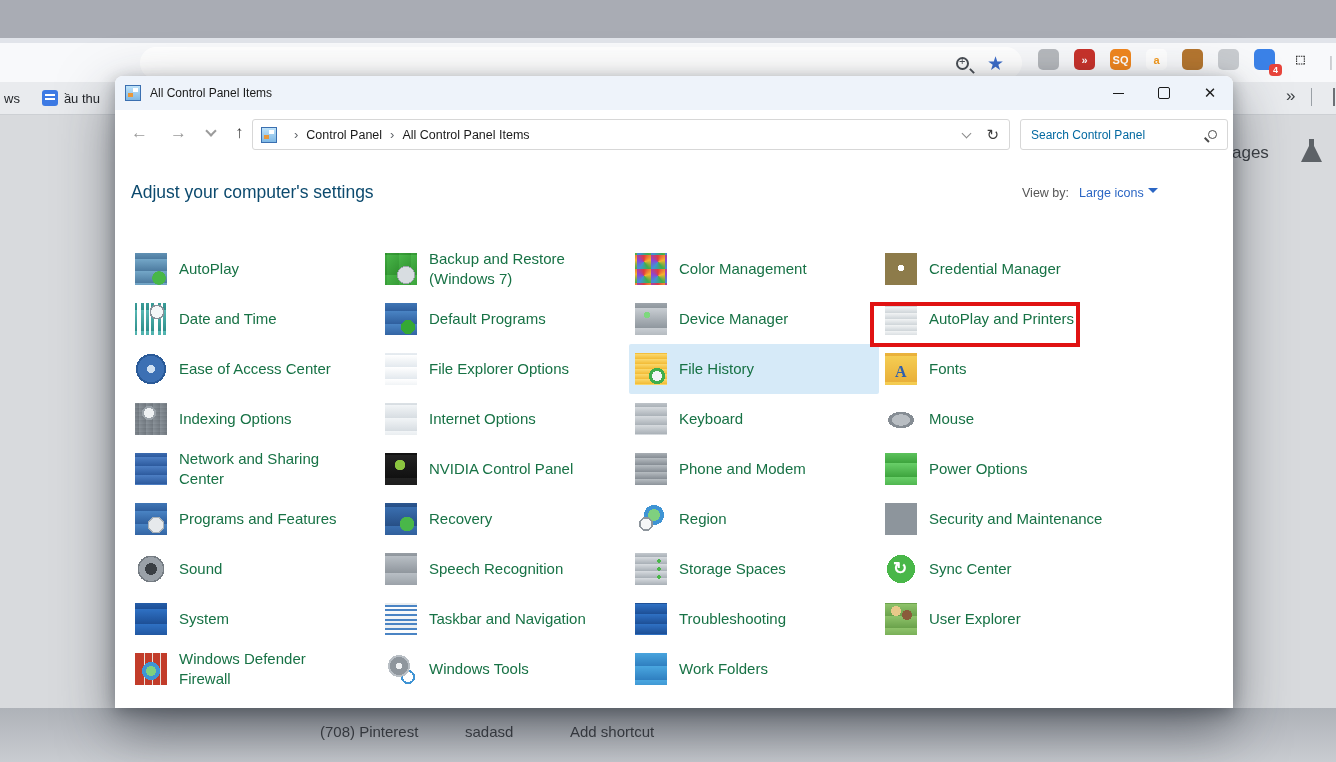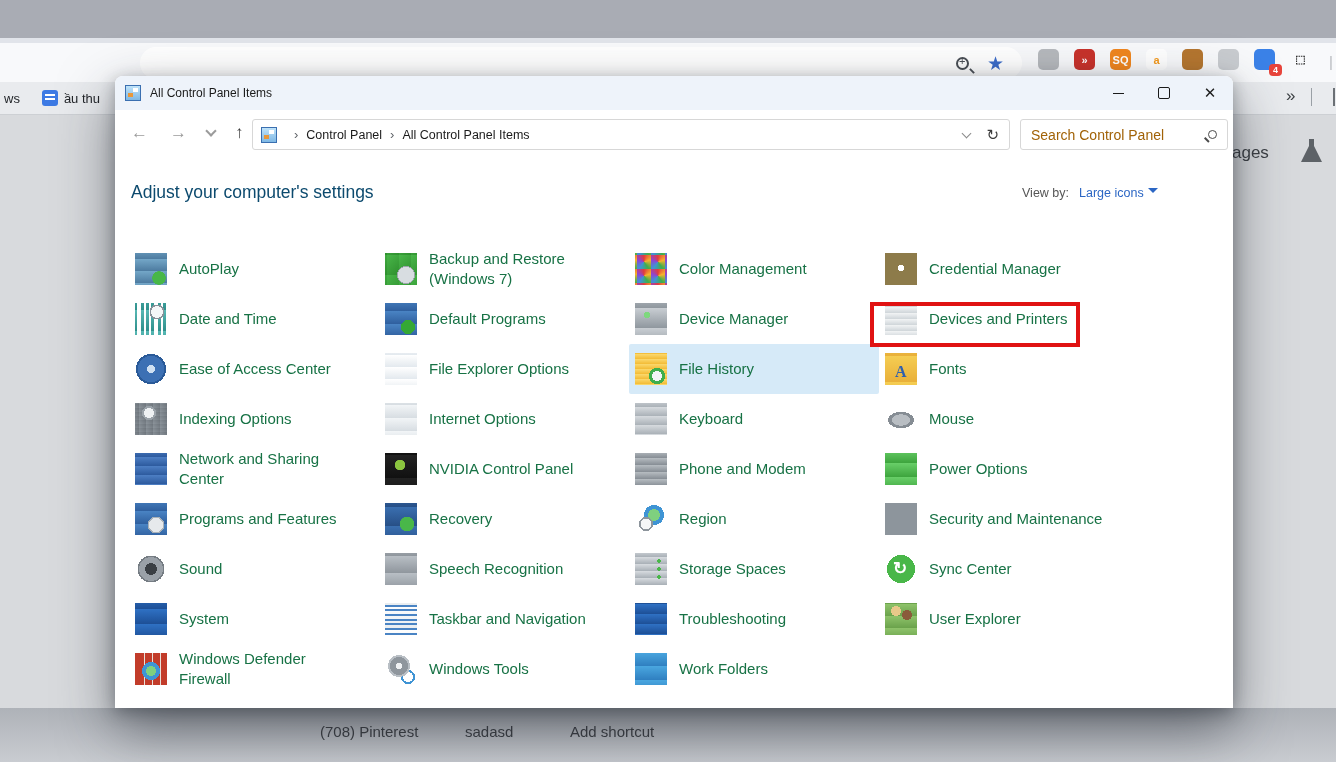--- a/index.html
+++ b/index.html
@@ -51,21 +51,21 @@
   .nav-ar.first{margin-left:16px}
   .nav-chev{width:8px;height:8px;border-right:2px solid #9b9b9b;border-bottom:2px solid #9b9b9b;transform:rotate(45deg);margin:-4px 0 0 20px}
   .nav-up{font-size:17px;color:#3d3d3d;margin-left:20px}
   .crumbbox{position:absolute;left:137px;top:43px;width:758px;height:31px;border:1px solid #d7d7d7;border-radius:3px;display:flex;align-items:center;font-size:12.5px;color:#1b1b1b}
   .crumbbox .cp-ic{margin-left:8px}
   .crumb-sep{color:#5f6368;margin:0 8px;font-size:13px}
   .crumb-right{margin-left:auto;display:flex;align-items:center;gap:16px;padding-right:10px}
   .dd-chev{width:7px;height:7px;border-right:1.5px solid #8a8a8a;border-bottom:1.5px solid #8a8a8a;transform:rotate(45deg);margin-top:-3px}
   .refresh{font-size:15px;color:#3d3d3d}
   .searchbox{position:absolute;left:905px;top:43px;width:208px;height:31px;border:1px solid #d7d7d7;border-radius:3px;display:flex;align-items:center;padding:0 10px}
-  .searchbox .ph{font-size:14px;color:#a16207;flex:1}
+  .searchbox .ph{font-size:12px;color:#0369a1;flex:1}
   .mag{width:9px;height:9px;border:1.5px solid #4a4a4a;border-radius:50%;position:relative}
   .mag::after{content:"";position:absolute;left:-5px;top:8px;width:6px;height:1.5px;background:#4a4a4a;transform:rotate(45deg)}
   .heading{position:absolute;left:16px;top:106px;font-size:17.5px;color:#0c4a6e}
   .viewby{position:absolute;left:907px;top:110px;font-size:12.5px;color:#555}
   .viewby .val{color:#2b66c4;margin-left:10px}
   .viewby .tri{display:inline-block;width:0;height:0;border:5px solid transparent;border-top-color:#2b66c4;margin-left:4px;vertical-align:-1px}
 
   
   .grid{position:absolute;left:14px;top:168px;width:1004px;display:grid;grid-template-columns:repeat(4,250px);grid-auto-rows:50px}
   .cell{display:flex;align-items:center;gap:12px;padding:0 6px;border-radius:2px}
@@ -221,21 +221,21 @@
       <div class="cell">
         <div class="ig i-defaultprog"></div>
         <span class="lbl">Default Programs</span>
       </div>
       <div class="cell">
         <div class="ig i-devmgr"></div>
         <span class="lbl">Device Manager</span>
       </div>
       <div class="cell">
         <div class="ig i-devprint"></div>
-        <span class="lbl">Devices and Printers</span>
+        <span class="lbl">AutoPlay and Printers</span>
       </div>
       <div class="cell">
         <div class="ig i-ease"></div>
         <span class="lbl">Ease of Access Center</span>
       </div>
       <div class="cell">
         <div class="ig i-fileexp"></div>
         <span class="lbl">File Explorer Options</span>
       </div>
       <div class="cell hl">

